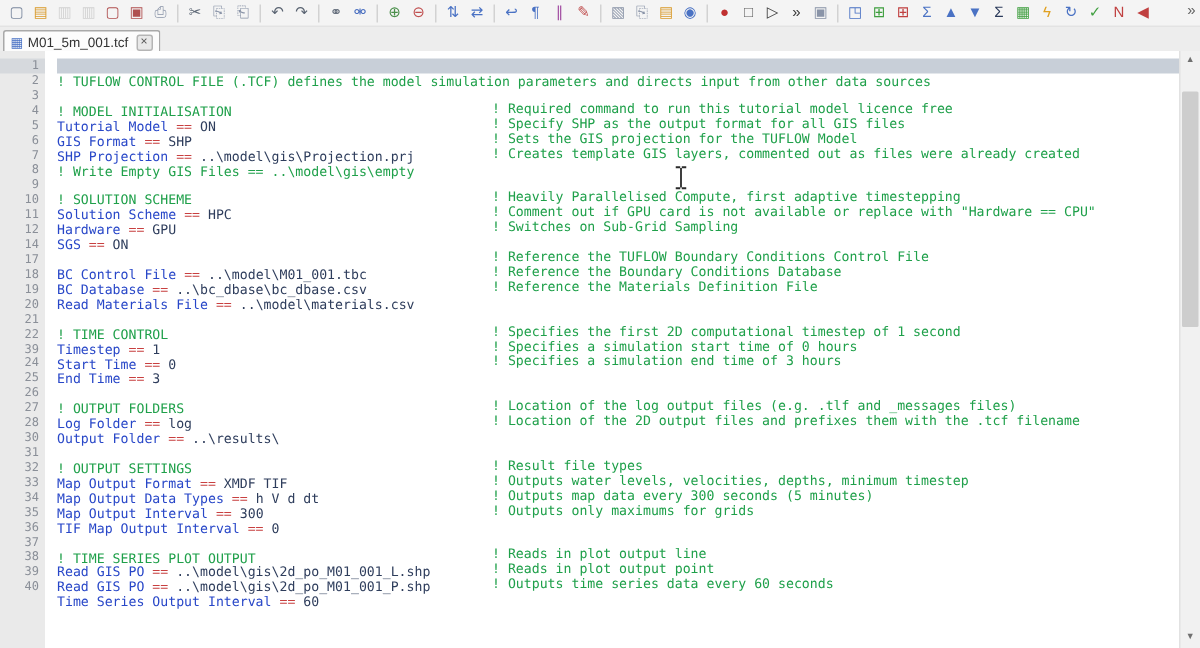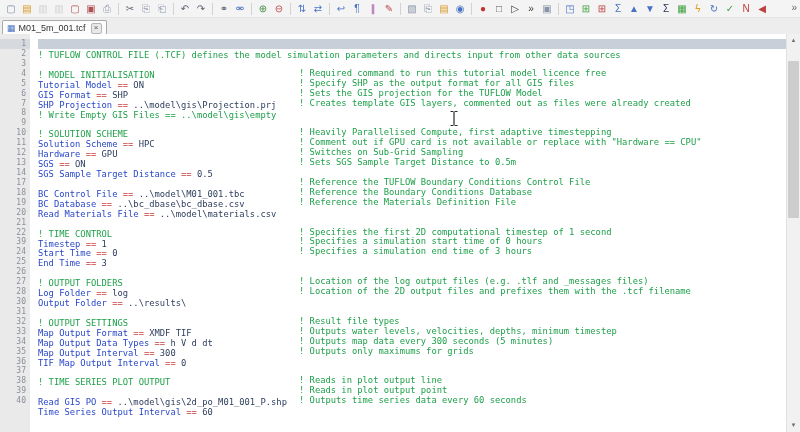--- a/index.html
+++ b/index.html
@@ -30,21 +30,21 @@
   .editor{position:absolute;top:34px;left:0;right:14px;bottom:0;background:#ffffff;overflow:hidden}
   .gutter-underlay{position:absolute;left:0;top:0;bottom:0;width:30px;background:#eaeaea}
   .lines{position:relative;padding-top:5px}
   .row{position:relative;height:9.93px;line-height:9.93px;white-space:pre;
        font-family:"DejaVu Sans Mono","Liberation Mono",monospace;font-size:8.8px}
   .row.selected{background:linear-gradient(to right,transparent 38px,var(--c-selection,#c8cfd8) 38px)}
   .row.selected .num{background:#d6d9dd}
   .num{position:absolute;left:0;top:0;width:26px;height:100%;padding-right:4px;box-sizing:content-box;
        text-align:right;color:#8a8f98;font-size:8px}
   .code{position:absolute;left:38px;top:12px}
-  .cmt{position:absolute;left:299px;top:0;color:var(--c-comment,#1fa04a)}
+  .cmt{position:absolute;left:328px;top:0;color:var(--c-comment,#1fa04a)}
   .sg-cmd{color:var(--c-command,#2847c8)}
   .sg-op{color:var(--c-operator,#c84040)}
   .sg-val{color:var(--c-value,#2e3d5c)}
   .sg-com{color:var(--c-comment,#1fa04a)}
 
   
   .scrollbar{position:absolute;top:34px;right:0;bottom:0;width:14px;background:#f1f1f1;
              border-left:1px solid #e2e2e2;box-sizing:border-box}
   .sb-btn{position:absolute;left:0;right:0;height:13px;font-size:6px;color:#707070;
           text-align:center;line-height:13px}
@@ -133,21 +133,20 @@
       <div class="row"><span class="num">3</span><span class="code"><span class="sg-com">! MODEL INITIALISATION</span></span></div>
       <div class="row"><span class="num">4</span><span class="code"><span class="sg-cmd">Tutorial Model </span><span class="sg-op">==</span><span class="sg-val"> ON</span></span><span class="cmt">! Required command to run this tutorial model licence free</span></div>
       <div class="row"><span class="num">5</span><span class="code"><span class="sg-cmd">GIS Format </span><span class="sg-op">==</span><span class="sg-val"> SHP</span></span><span class="cmt">! Specify SHP as the output format for all GIS files</span></div>
       <div class="row"><span class="num">6</span><span class="code"><span class="sg-cmd">SHP Projection </span><span class="sg-op">==</span><span class="sg-val"> ..\model\gis\Projection.prj</span></span><span class="cmt">! Sets the GIS projection for the TUFLOW Model</span></div>
       <div class="row"><span class="num">7</span><span class="code"><span class="sg-com">! Write Empty GIS Files == ..\model\gis\empty</span></span><span class="cmt">! Creates template GIS layers, commented out as files were already created</span></div>
       <div class="row"><span class="num">8</span><span class="code"></span></div>
       <div class="row"><span class="num">9</span><span class="code"><span class="sg-com">! SOLUTION SCHEME</span></span></div>
       <div class="row"><span class="num">10</span><span class="code"><span class="sg-cmd">Solution Scheme </span><span class="sg-op">==</span><span class="sg-val"> HPC</span></span><span class="cmt">! Heavily Parallelised Compute, first adaptive timestepping</span></div>
       <div class="row"><span class="num">11</span><span class="code"><span class="sg-cmd">Hardware </span><span class="sg-op">==</span><span class="sg-val"> GPU</span></span><span class="cmt">! Comment out if GPU card is not available or replace with "Hardware == CPU"</span></div>
       <div class="row"><span class="num">12</span><span class="code"><span class="sg-cmd">SGS </span><span class="sg-op">==</span><span class="sg-val"> ON</span></span><span class="cmt">! Switches on Sub-Grid Sampling</span></div>
-      <div class="row"><span class="num">13</span><span class="code"><span class="sg-cmd">SGS Sample Target Distance </span><span class="sg-op">==</span><span class="sg-val"> 0.5</span></span><span class="cmt">! Sets SGS Sample Target Distance to 0.5m</span></div>
       <div class="row"><span class="num">14</span><span class="code"></span></div>
       <div class="row"><span class="num">17</span><span class="code"><span class="sg-cmd">BC Control File </span><span class="sg-op">==</span><span class="sg-val"> ..\model\M01_001.tbc</span></span><span class="cmt">! Reference the TUFLOW Boundary Conditions Control File</span></div>
       <div class="row"><span class="num">18</span><span class="code"><span class="sg-cmd">BC Database </span><span class="sg-op">==</span><span class="sg-val"> ..\bc_dbase\bc_dbase.csv</span></span><span class="cmt">! Reference the Boundary Conditions Database</span></div>
       <div class="row"><span class="num">19</span><span class="code"><span class="sg-cmd">Read Materials File </span><span class="sg-op">==</span><span class="sg-val"> ..\model\materials.csv</span></span><span class="cmt">! Reference the Materials Definition File</span></div>
       <div class="row"><span class="num">20</span><span class="code"></span></div>
       <div class="row"><span class="num">21</span><span class="code"><span class="sg-com">! TIME CONTROL</span></span></div>
       <div class="row"><span class="num">22</span><span class="code"><span class="sg-cmd">Timestep </span><span class="sg-op">==</span><span class="sg-val"> 1</span></span><span class="cmt">! Specifies the first 2D computational timestep of 1 second</span></div>
       <div class="row"><span class="num">39</span><span class="code"><span class="sg-cmd">Start Time </span><span class="sg-op">==</span><span class="sg-val"> 0</span></span><span class="cmt">! Specifies a simulation start time of 0 hours</span></div>
       <div class="row"><span class="num">24</span><span class="code"><span class="sg-cmd">End Time </span><span class="sg-op">==</span><span class="sg-val"> 3</span></span><span class="cmt">! Specifies a simulation end time of 3 hours</span></div>
       <div class="row"><span class="num">25</span><span class="code"></span></div>
@@ -155,21 +154,21 @@
       <div class="row"><span class="num">27</span><span class="code"><span class="sg-cmd">Log Folder </span><span class="sg-op">==</span><span class="sg-val"> log</span></span><span class="cmt">! Location of the log output files (e.g. .tlf and _messages files)</span></div>
       <div class="row"><span class="num">28</span><span class="code"><span class="sg-cmd">Output Folder </span><span class="sg-op">==</span><span class="sg-val"> ..\results\</span></span><span class="cmt">! Location of the 2D output files and prefixes them with the .tcf filename</span></div>
       <div class="row"><span class="num">30</span><span class="code"></span></div>
       <div class="row"><span class="num">31</span><span class="code"><span class="sg-com">! OUTPUT SETTINGS</span></span></div>
       <div class="row"><span class="num">32</span><span class="code"><span class="sg-cmd">Map Output Format </span><span class="sg-op">==</span><span class="sg-val"> XMDF TIF</span></span><span class="cmt">! Result file types</span></div>
       <div class="row"><span class="num">33</span><span class="code"><span class="sg-cmd">Map Output Data Types </span><span class="sg-op">==</span><span class="sg-val"> h V d dt</span></span><span class="cmt">! Outputs water levels, velocities, depths, minimum timestep</span></div>
       <div class="row"><span class="num">34</span><span class="code"><span class="sg-cmd">Map Output Interval </span><span class="sg-op">==</span><span class="sg-val"> 300</span></span><span class="cmt">! Outputs map data every 300 seconds (5 minutes)</span></div>
       <div class="row"><span class="num">35</span><span class="code"><span class="sg-cmd">TIF Map Output Interval </span><span class="sg-op">==</span><span class="sg-val"> 0</span></span><span class="cmt">! Outputs only maximums for grids</span></div>
       <div class="row"><span class="num">36</span><span class="code"></span></div>
       <div class="row"><span class="num">37</span><span class="code"><span class="sg-com">! TIME SERIES PLOT OUTPUT</span></span></div>
-      <div class="row"><span class="num">38</span><span class="cmt">! Reads in plot output line</span></div>
+      <div class="row"><span class="num">38</span><span class="code"><span class="sg-cmd">Read GIS PO </span><span class="sg-op">==</span><span class="sg-val"> ..\model\gis\2d_po_M01_001_L.shp</span></span><span class="cmt">! Reads in plot output line</span></div>
       <div class="row"><span class="num">39</span><span class="code"><span class="sg-cmd">Read GIS PO </span><span class="sg-op">==</span><span class="sg-val"> ..\model\gis\2d_po_M01_001_P.shp</span></span><span class="cmt">! Reads in plot output point</span></div>
       <div class="row"><span class="num">40</span><span class="code"><span class="sg-cmd">Time Series Output Interval </span><span class="sg-op">==</span><span class="sg-val"> 60</span></span><span class="cmt">! Outputs time series data every 60 seconds</span></div>
     </div>
 </div>
 
 <div class="scrollbar">
   <div class="sb-btn up">▲</div>
   <div class="sb-thumb"></div>
   <div class="sb-btn down">▼</div>
 </div>

